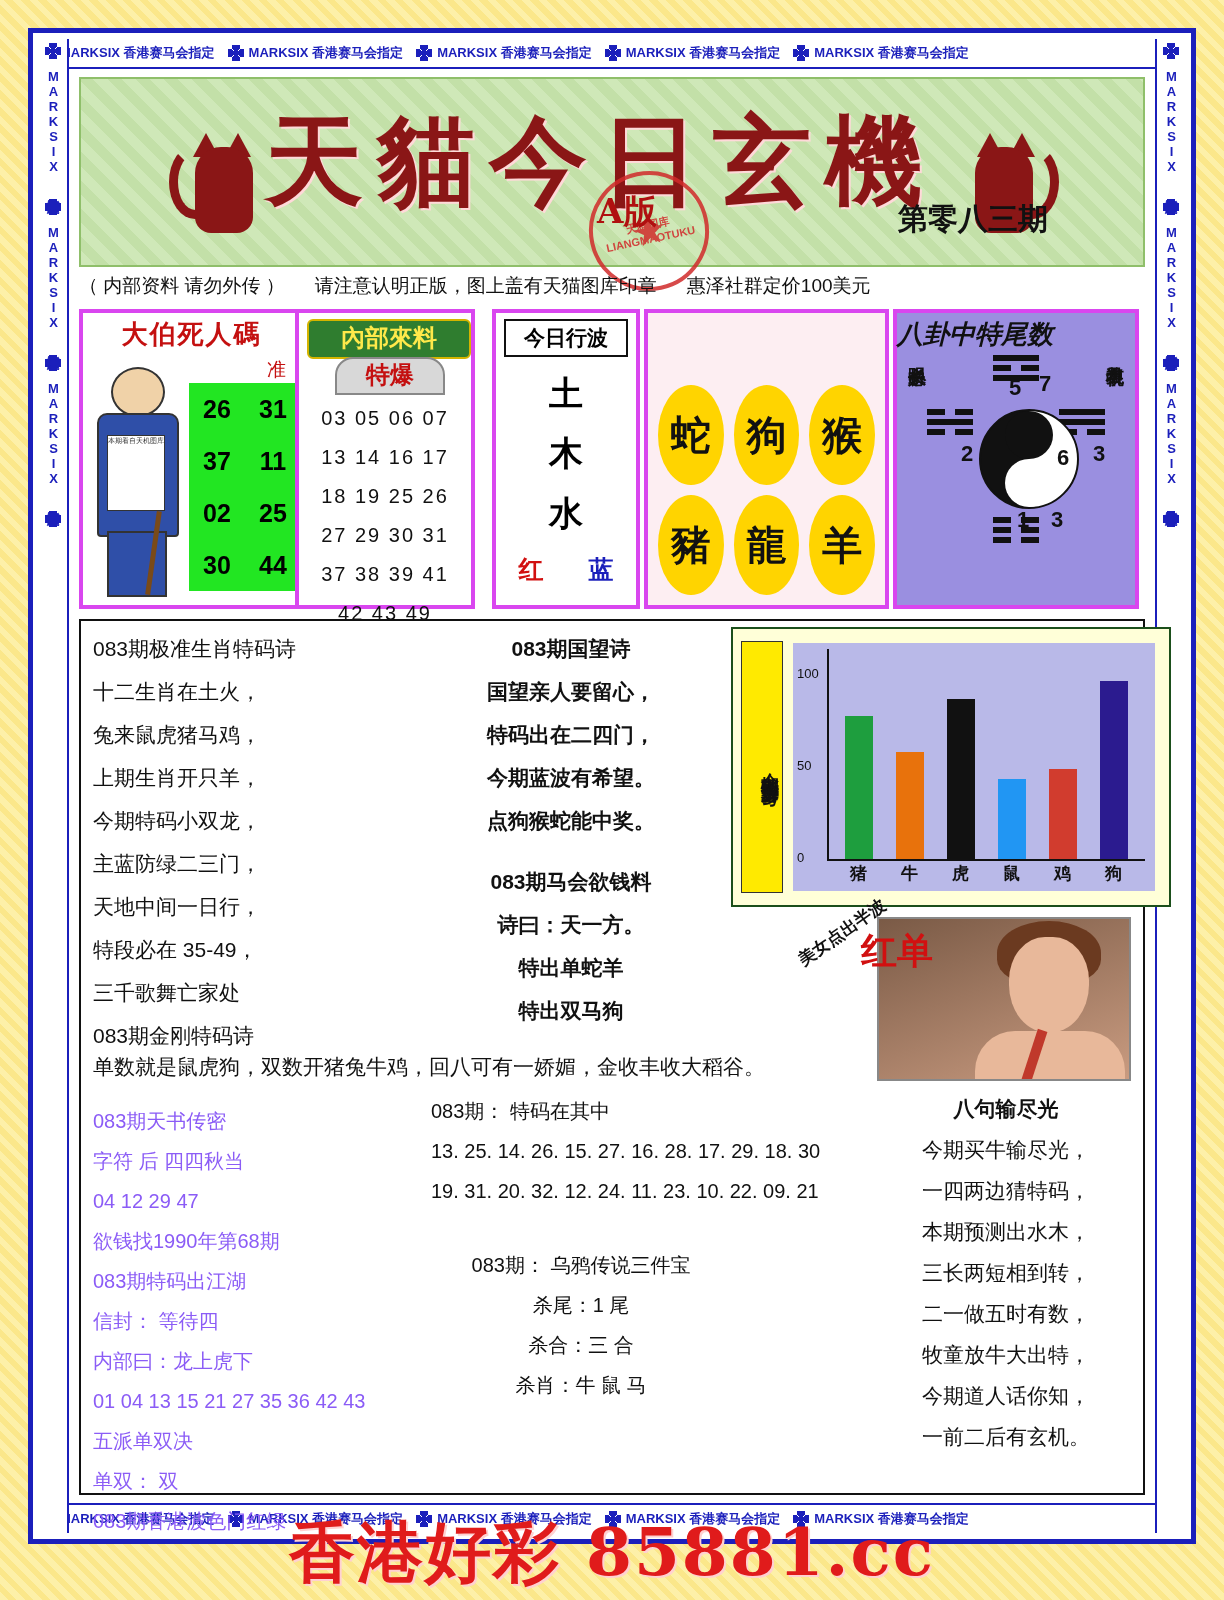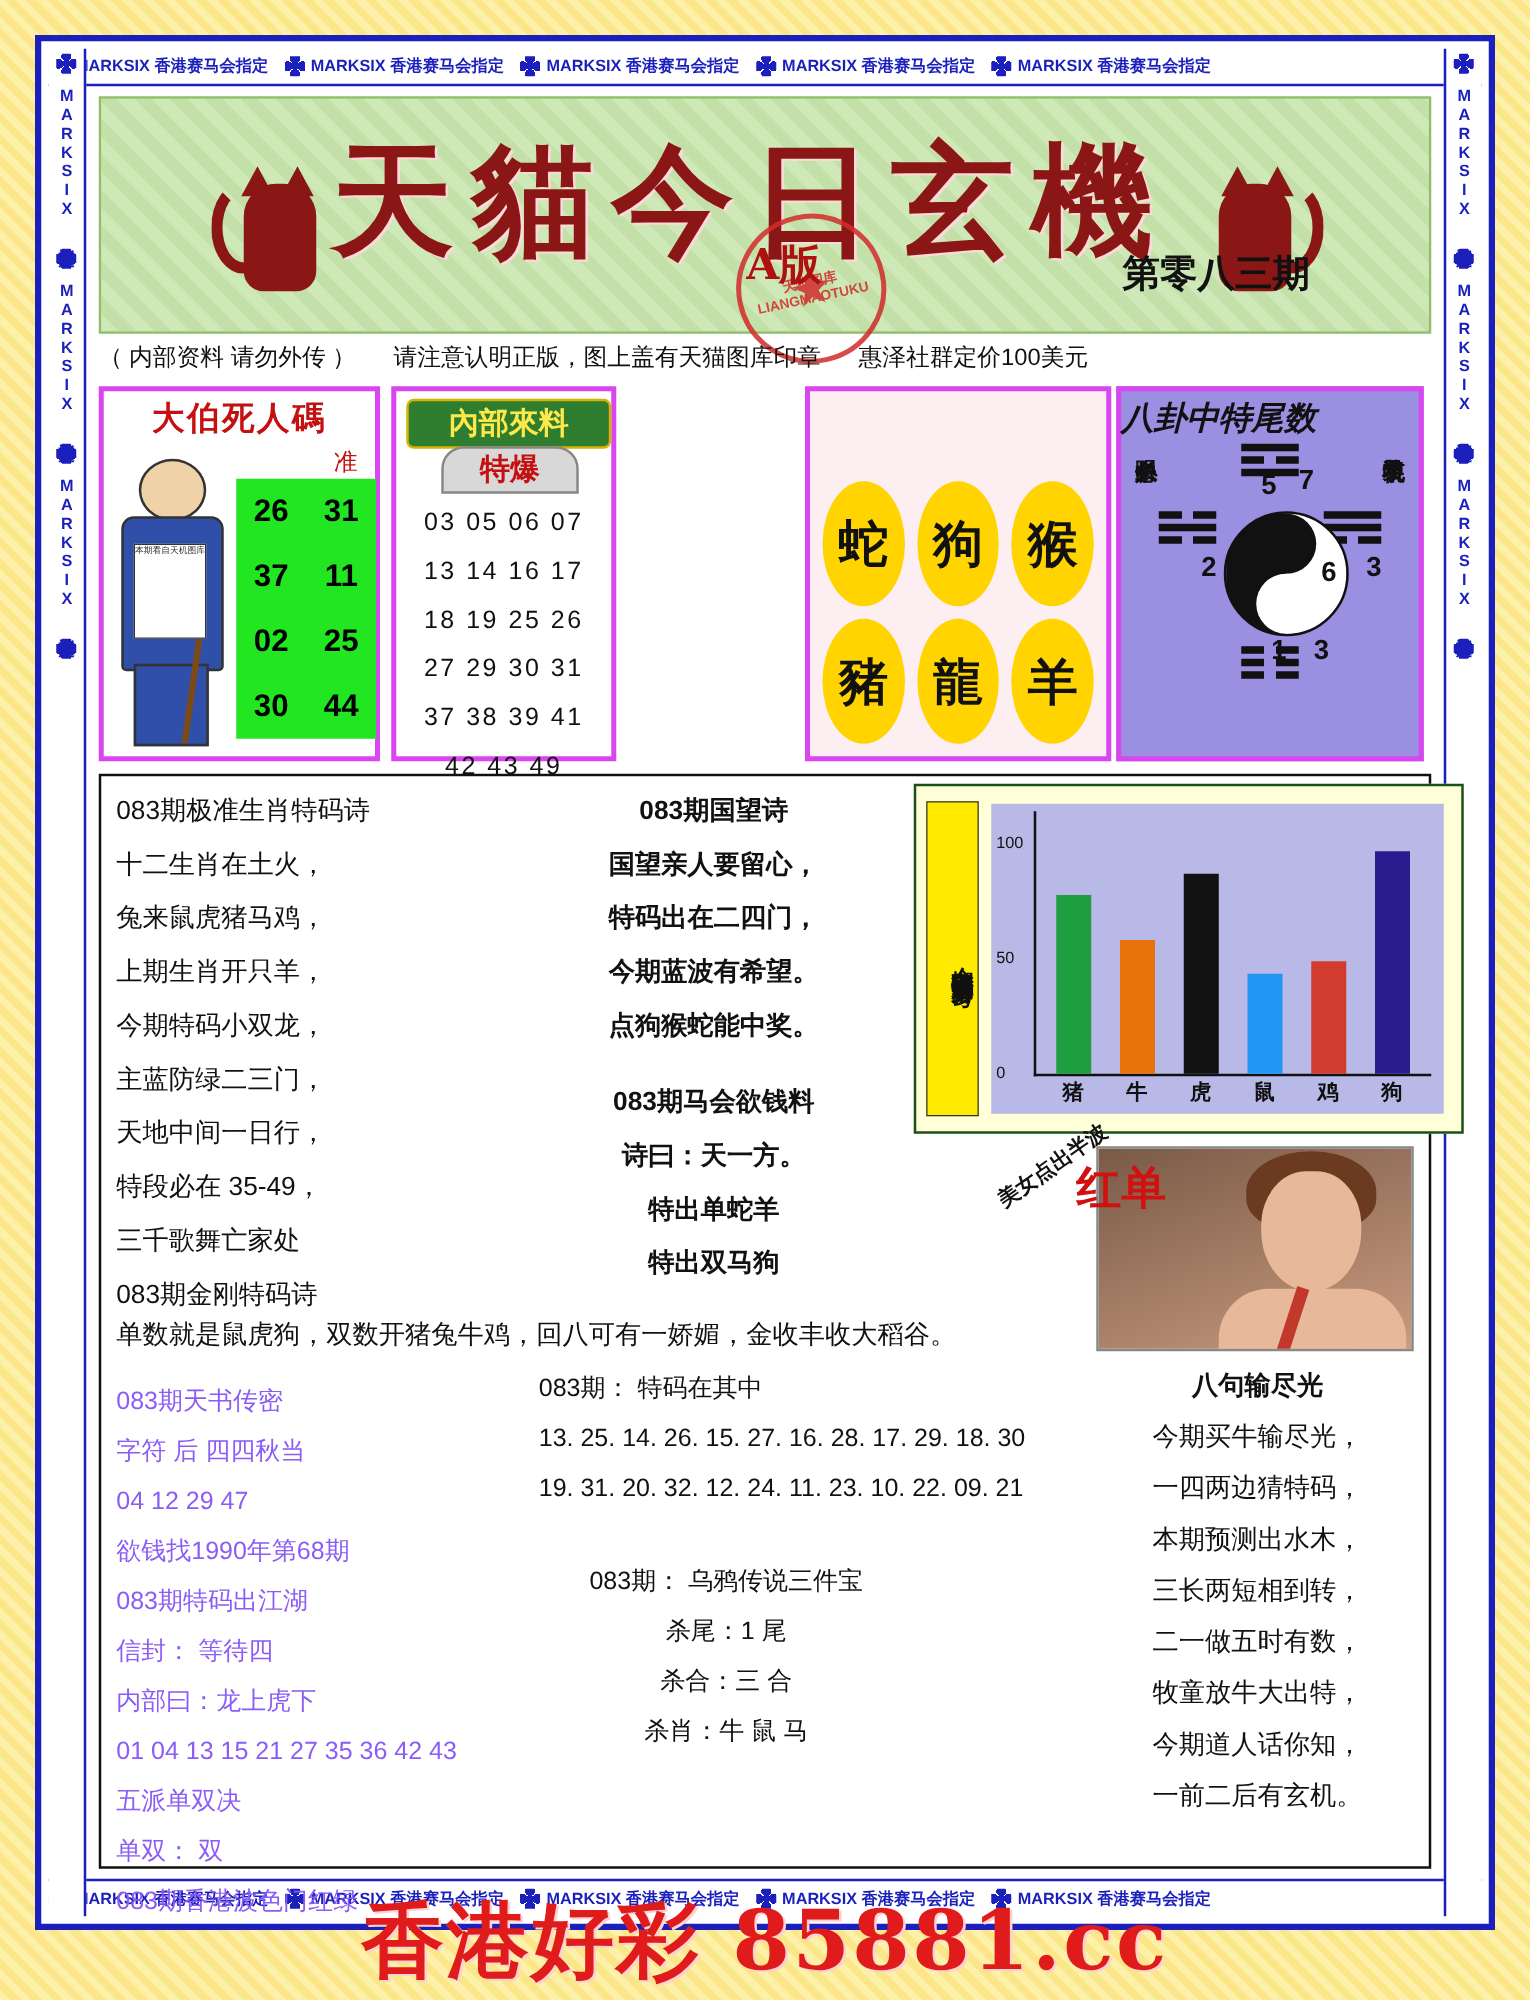--- a/index.html
+++ b/index.html
@@ -97,21 +97,21 @@
   .subline{
     position:absolute;left:6px;top:196px;right:6px;height:34px;
     display:flex;align-items:center;font-size:19px;color:#111;
   }
   .subline span{margin-right:30px;}
 
   
   .boxrow{position:absolute;left:6px;top:236px;right:6px;height:300px;}
   .bx{position:absolute;top:0;height:300px;border:4px solid #d946ef;box-sizing:border-box;background:#fff;}
   .b1{left:0;width:225px;}
-  .b2{left:234px;width:180px;padding-left:24px;}
+  .b2{left:216px;width:180px;padding-left:24px;}
   .b3{left:413px;width:148px;}
   .b4{left:565px;width:245px;}
   .b5{left:814px;width:246px;}
 
   .b1 .hdr{font-size:26px;font-weight:bold;color:#c41010;text-align:center;margin-top:4px;font-family:"DejaVu Serif",serif;letter-spacing:2px;}
   .b1 .zhun{position:absolute;right:14px;top:44px;font-size:19px;color:#c41010;}
   .oldman{
     position:absolute;left:6px;top:48px;width:96px;height:236px;
   }
   .oldman .head{position:absolute;left:22px;top:6px;width:50px;height:46px;border-radius:50%;background:#f0d2a8;border:2px solid #333;}
@@ -327,20 +327,30 @@
         <div class="nums">
           <div>03  05  06  07</div>
           <div>13  14  16  17</div>
           <div>18  19  25  26</div>
           <div>27  29  30  31</div>
           <div>37  38  39  41</div>
           <div>42  43  49</div>
         </div>
       </div>
 
+      <div class="bx b3">
+        <div class="ttl">今日行波</div>
+        <div class="el">土</div>
+        <div class="el">木</div>
+        <div class="el">水</div>
+        <div class="colors">
+          <span class="red">红</span>
+          <span class="blue">蓝</span>
+        </div>
+      </div>
 
       <div class="bx b4">
         <div class="zodiac">
           <div>蛇</div>
           <div>狗</div>
           <div>猴</div>
           <div>豬</div>
           <div>龍</div>
           <div>羊</div>
         </div>

